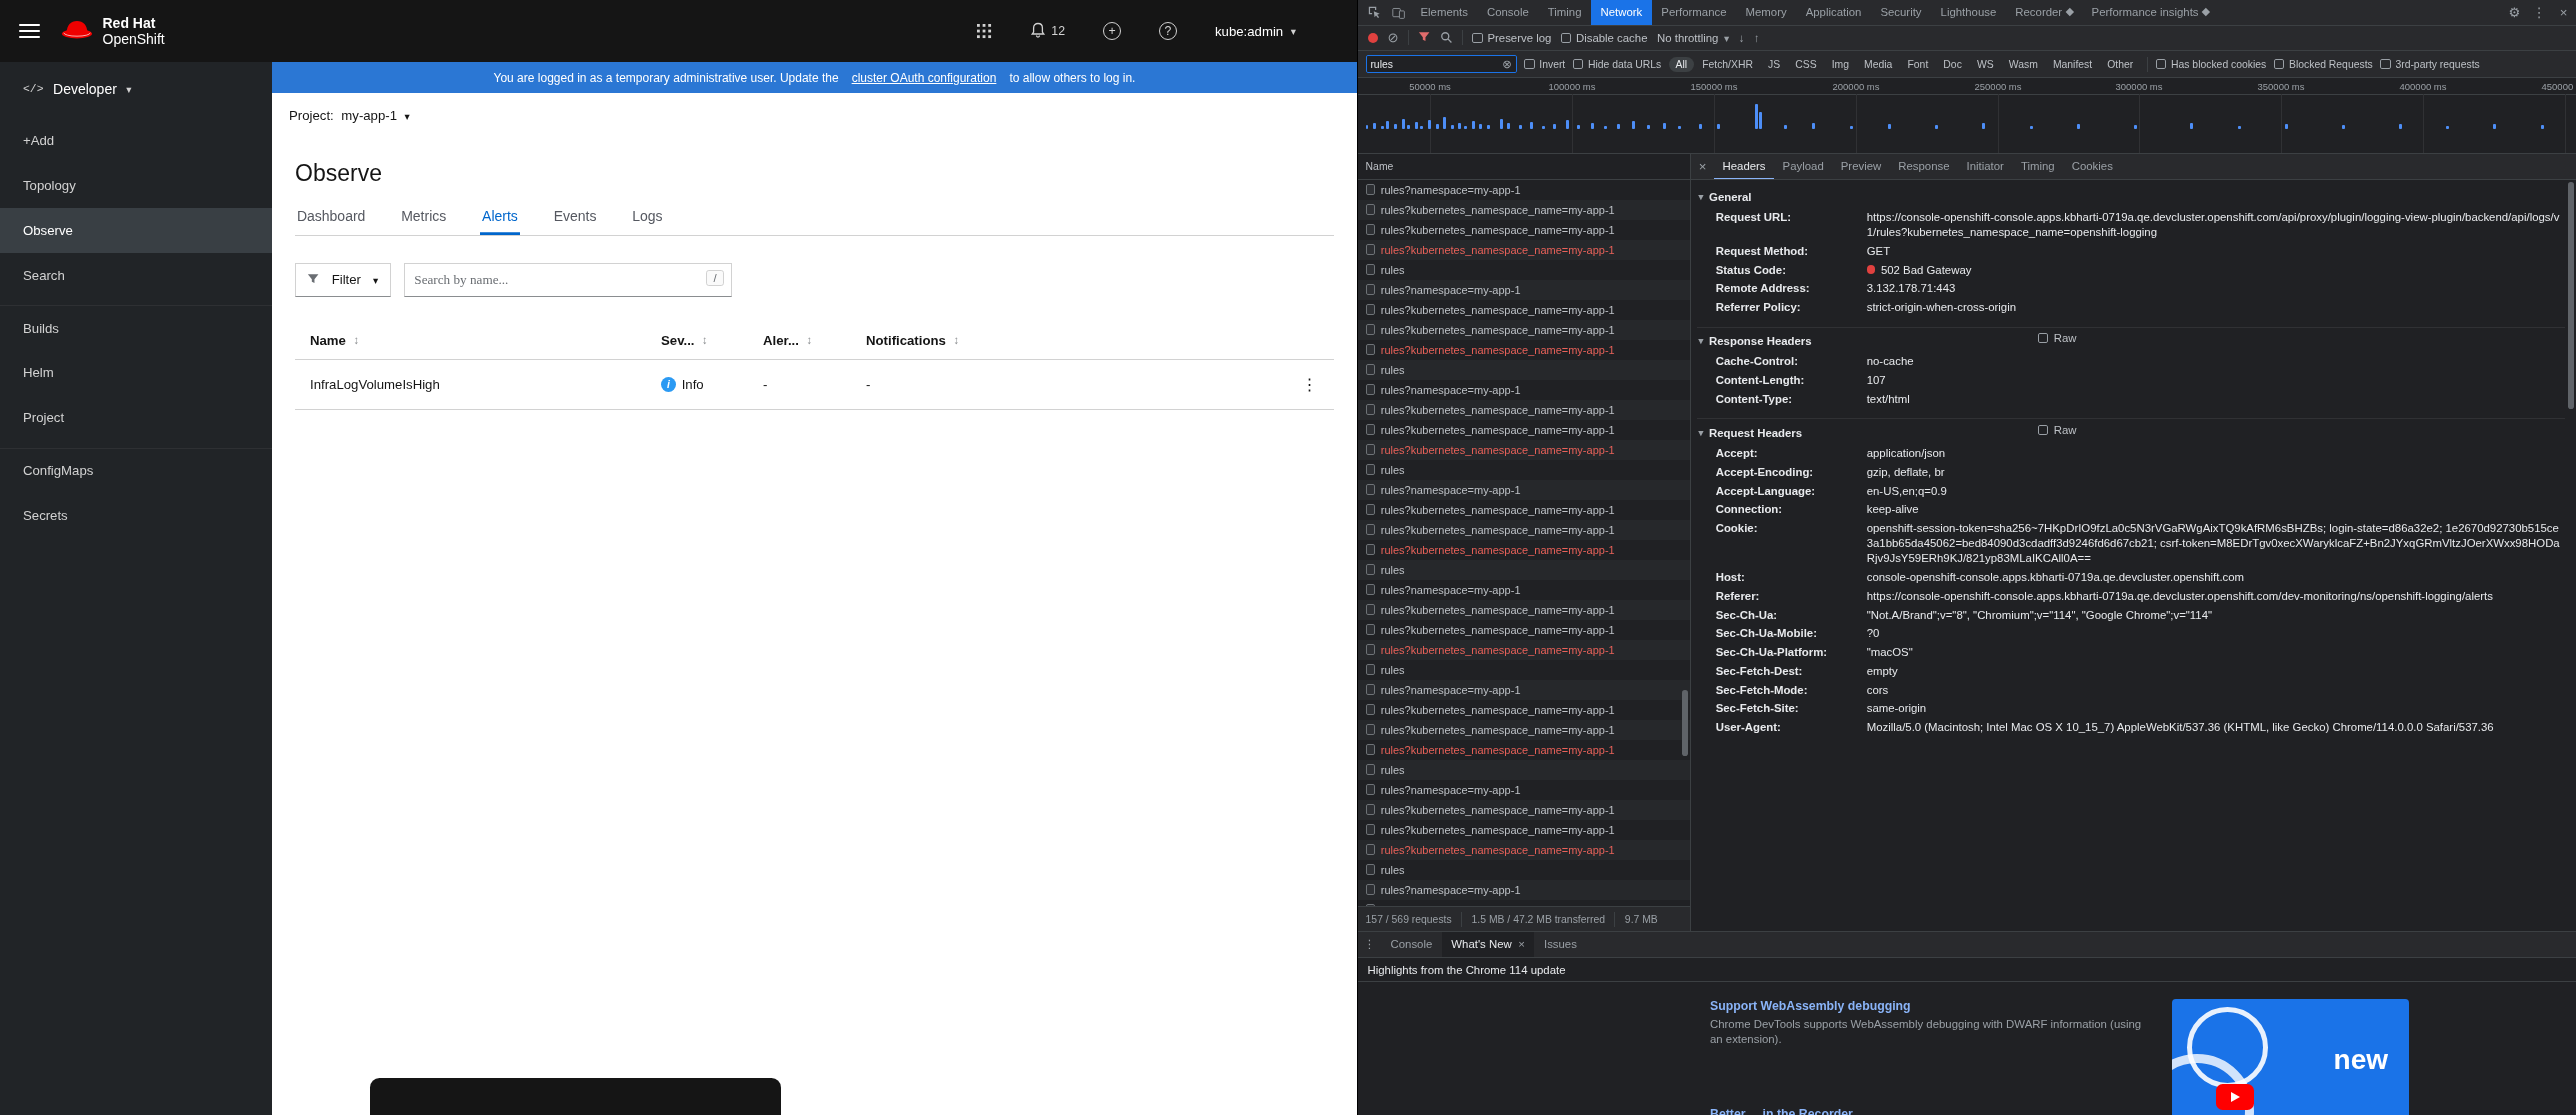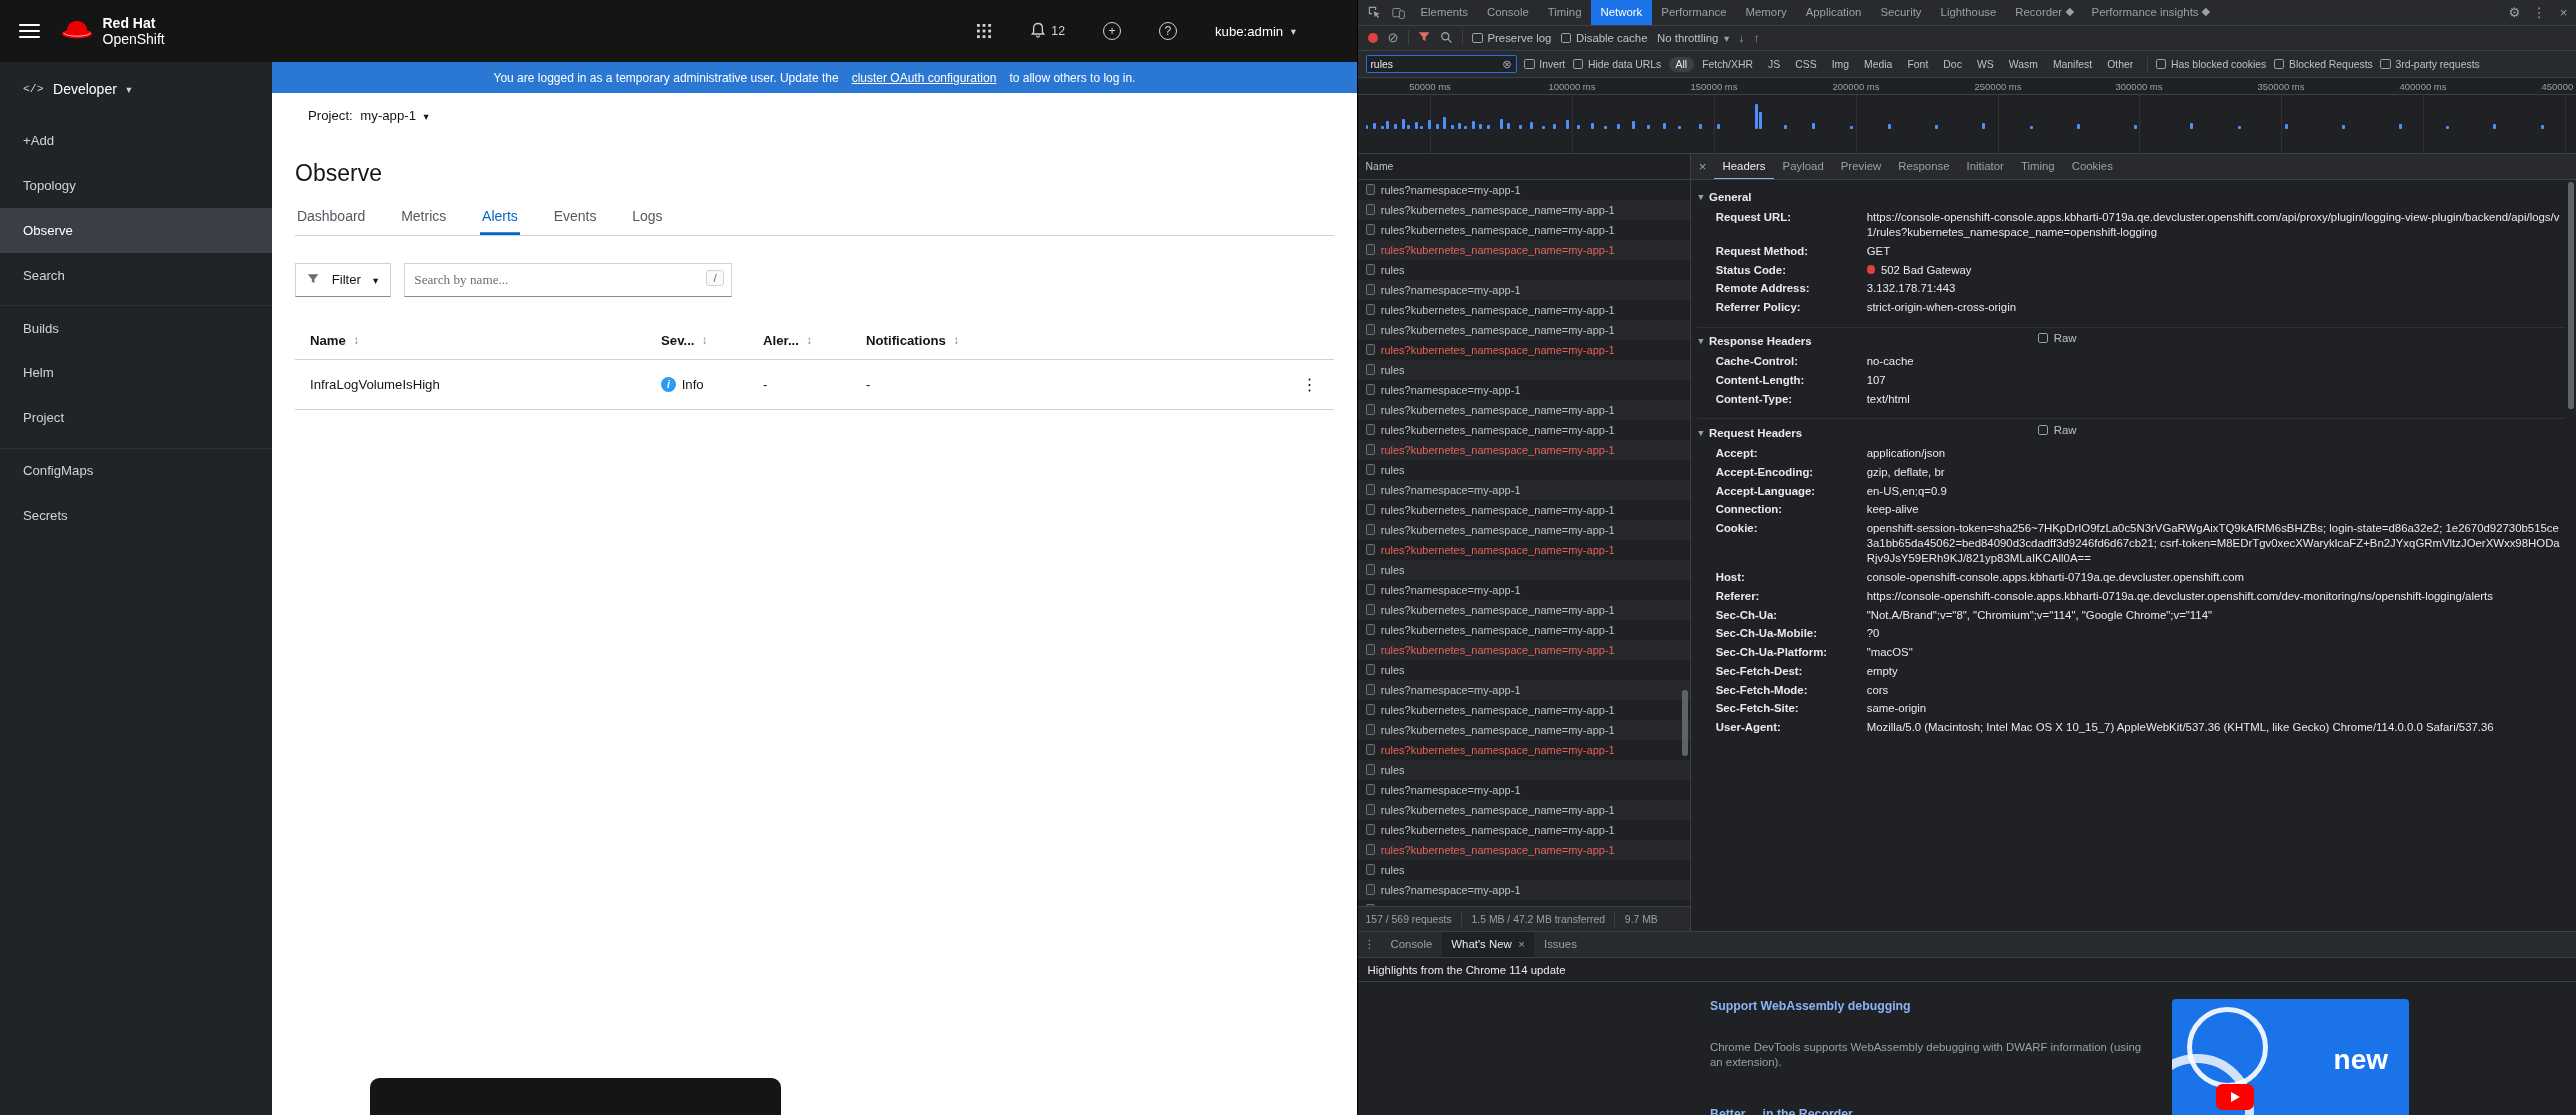--- a/index.html
+++ b/index.html
@@ -21,21 +21,21 @@
 .caret{font-size:10.4px;color:#d2d2d2}
 .os-sidebar{position:absolute;top:62px;left:0;width:272px;bottom:0;background:#212427}
 .persp{display:flex;align-items:center;gap:9.5px;color:#fff;font-size:14px;padding:19px 23px 13.2px;cursor:pointer}
 .code-ico{font-family:"Liberation Mono",monospace;font-size:11.4px;color:#d2d2d2}
 .os-nav{margin-top:7.6px}
 .nav-item{height:45px;display:flex;align-items:center;padding-left:23px;color:#d2d2d2;font-size:13.2px;cursor:pointer}
 .nav-item.active{background:#393f44;color:#fff}
 .nav-item.gap{margin-top:7.6px;border-top:0.9px solid rgba(255,255,255,0.06)}
 .os-banner{position:absolute;top:62px;left:272px;right:0;height:31px;background:#2b77d4;color:#fff;font-size:12px;display:flex;align-items:center;justify-content:center;gap:13px}
 .os-banner a{color:#fff;text-decoration:underline;cursor:pointer}
-.os-projectbar{position:absolute;top:94px;left:272px;right:0;height:44px;border-bottom:0.9px solid #d2d2d2;display:flex;align-items:center;padding-left:36px;background:#fff}
+.os-projectbar{position:absolute;top:94px;left:272px;right:0;height:44px;border-bottom:0.9px solid #d2d2d2;display:flex;align-items:center;padding-left:17px;background:#fff}
 .proj-dd{display:flex;align-items:center;gap:7.6px;font-size:13.2px;color:#151515;cursor:pointer}
 .proj-dd .caret{color:#151515}
 .os-main{position:absolute;top:137px;left:272px;right:0;bottom:0;background:#fff;padding:23px}
 .os-title{font-size:23px;font-weight:500;color:#151515}
 .os-tabs{display:flex;gap:32px;margin-top:21px;border-bottom:0.9px solid #d2d2d2}
 .os-tab{padding:0 1.9px 11.4px;font-size:14px;color:#555860;cursor:pointer}
 .os-tab.active{color:#0066cc;box-shadow:inset 0 -2.8px 0 #0066cc}
 .os-toolbar{display:flex;align-items:center;gap:13.2px;margin-top:26.5px}
 .filter-btn{display:flex;align-items:center;gap:12px;height:34px;padding:0 11.4px;background:#fff;border:0.9px solid #d2d2d2;border-bottom-color:#8a8d90;font-size:13.2px;color:#151515;cursor:pointer}
 .filter-btn .caret{color:#151515}
@@ -113,21 +113,21 @@
 .dt-drawer{position:absolute;left:0;right:0;bottom:0;height:184px;border-top:0.9px solid #3c4043;background:#202124}
 .drawer-tabs{height:25.5px;background:#292a2d;border-bottom:0.9px solid #3c4043;display:flex;align-items:center}
 .dr-kebab{width:23px;text-align:center;color:#9aa0a6;cursor:pointer}
 .drtab{padding:0 9.5px;color:#9aa0a6;height:100%;display:flex;align-items:center;gap:6.6px;cursor:pointer;white-space:nowrap}
 .drtab.active{color:#e8eaed;background:#202124}
 .drclose{color:#9aa0a6;font-size:11.4px;cursor:pointer}
 .highlights{height:24.6px;line-height:24.6px;padding-left:9.5px;font-size:11.4px;color:#e8eaed;border-bottom:0.9px solid #3c4043}
 .wn-content{position:relative;height:133px;overflow:hidden}
 .wn-article{position:absolute;left:352px;top:17px;width:445px}
 .wn-title{color:#8ab4f8;font-size:12.3px;font-weight:bold;cursor:pointer}
-.wn-body{margin-top:27px;color:#9aa0a6;font-size:11.4px;line-height:15px}
+.wn-body{margin-top:4px;color:#9aa0a6;font-size:11.4px;line-height:15px}
 .wn-title2{position:absolute;left:352px;top:125px;color:#8ab4f8;font-size:12.3px;font-weight:bold;cursor:pointer}
 .wn-thumb{position:absolute;left:814px;top:17px;width:237px;height:132px;background:#1a73e8;border-radius:3.8px;overflow:hidden;cursor:pointer}
 .wn-c1{position:absolute;left:15px;top:7.6px;width:81px;height:81px;border:5.7px solid rgba(255,255,255,.9);border-radius:50%}
 .wn-c2{position:absolute;left:-32px;top:55px;width:114px;height:114px;border:9.5px solid rgba(255,255,255,.8);border-radius:50%}
 .wn-new{position:absolute;right:21px;top:45px;color:#fff;font-size:28px;font-weight:bold}
 .playbtn{position:absolute;left:44px;top:85px;width:38px;height:25.5px;background:#f00;border-radius:6.6px;display:flex;align-items:center;justify-content:center}
 .playbtn span{width:0;height:0;border-left:9.5px solid #fff;border-top:5.7px solid transparent;border-bottom:5.7px solid transparent}
 </style>
 </head>
 <body>

